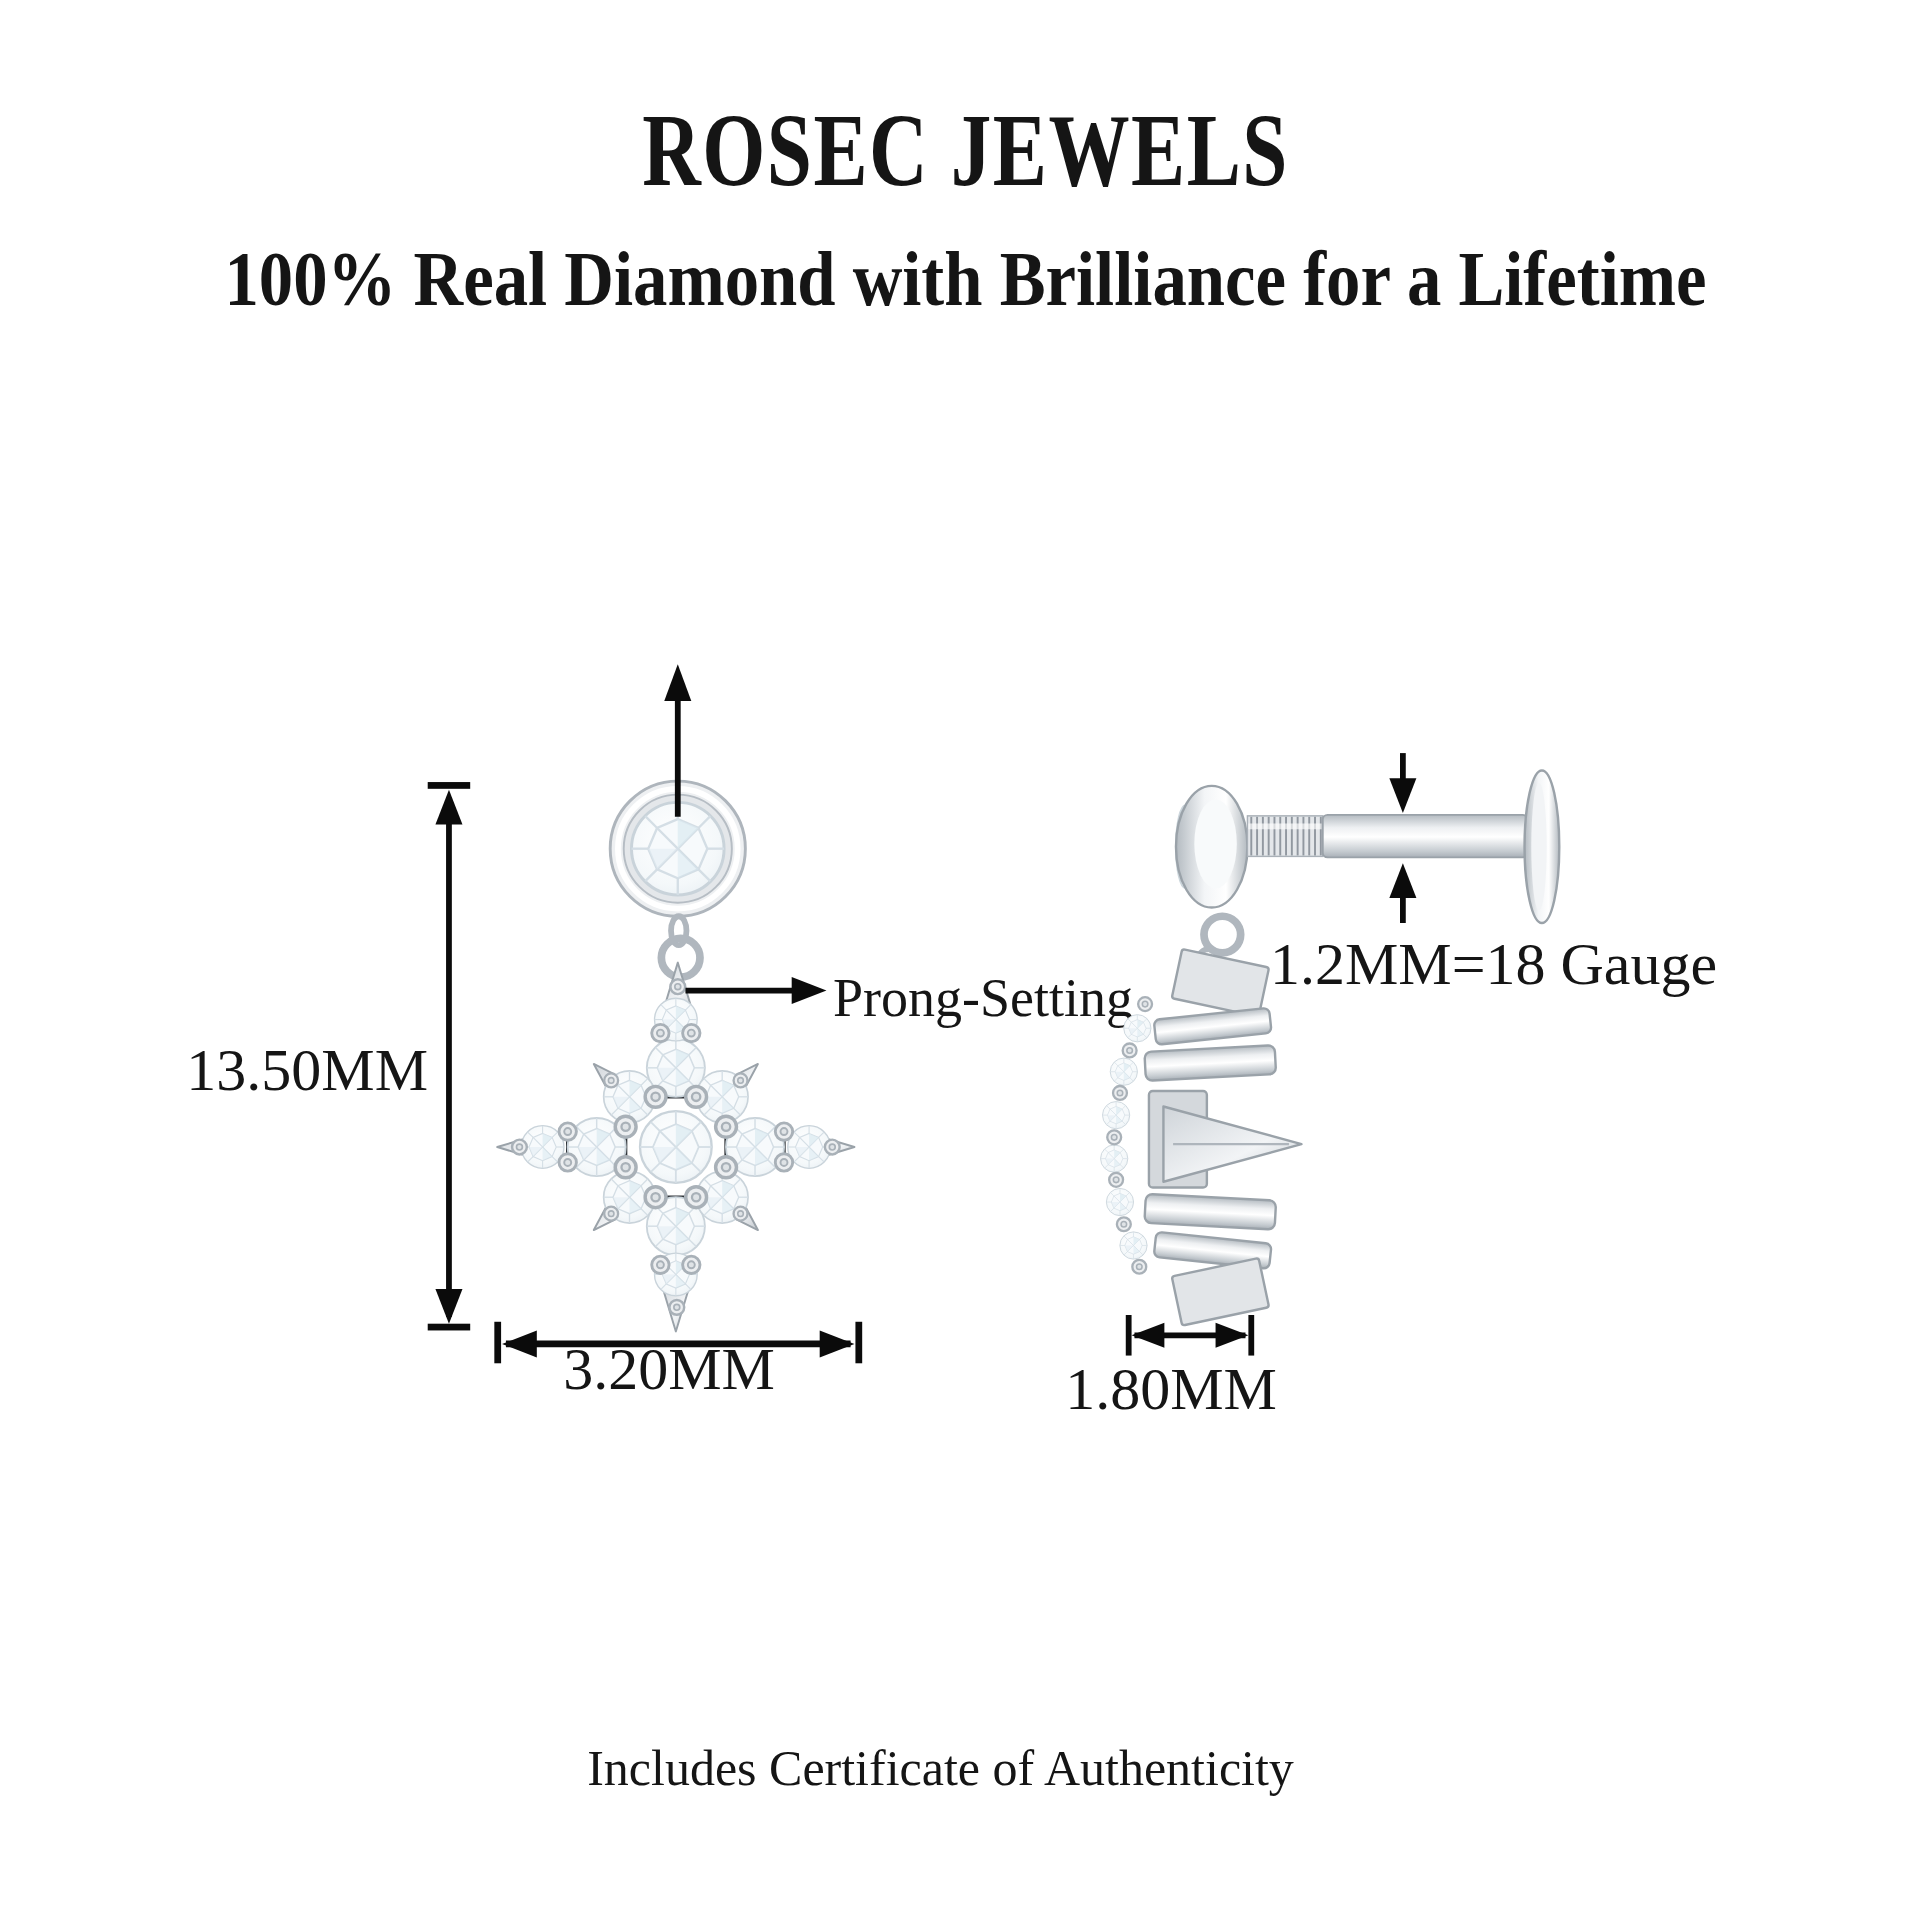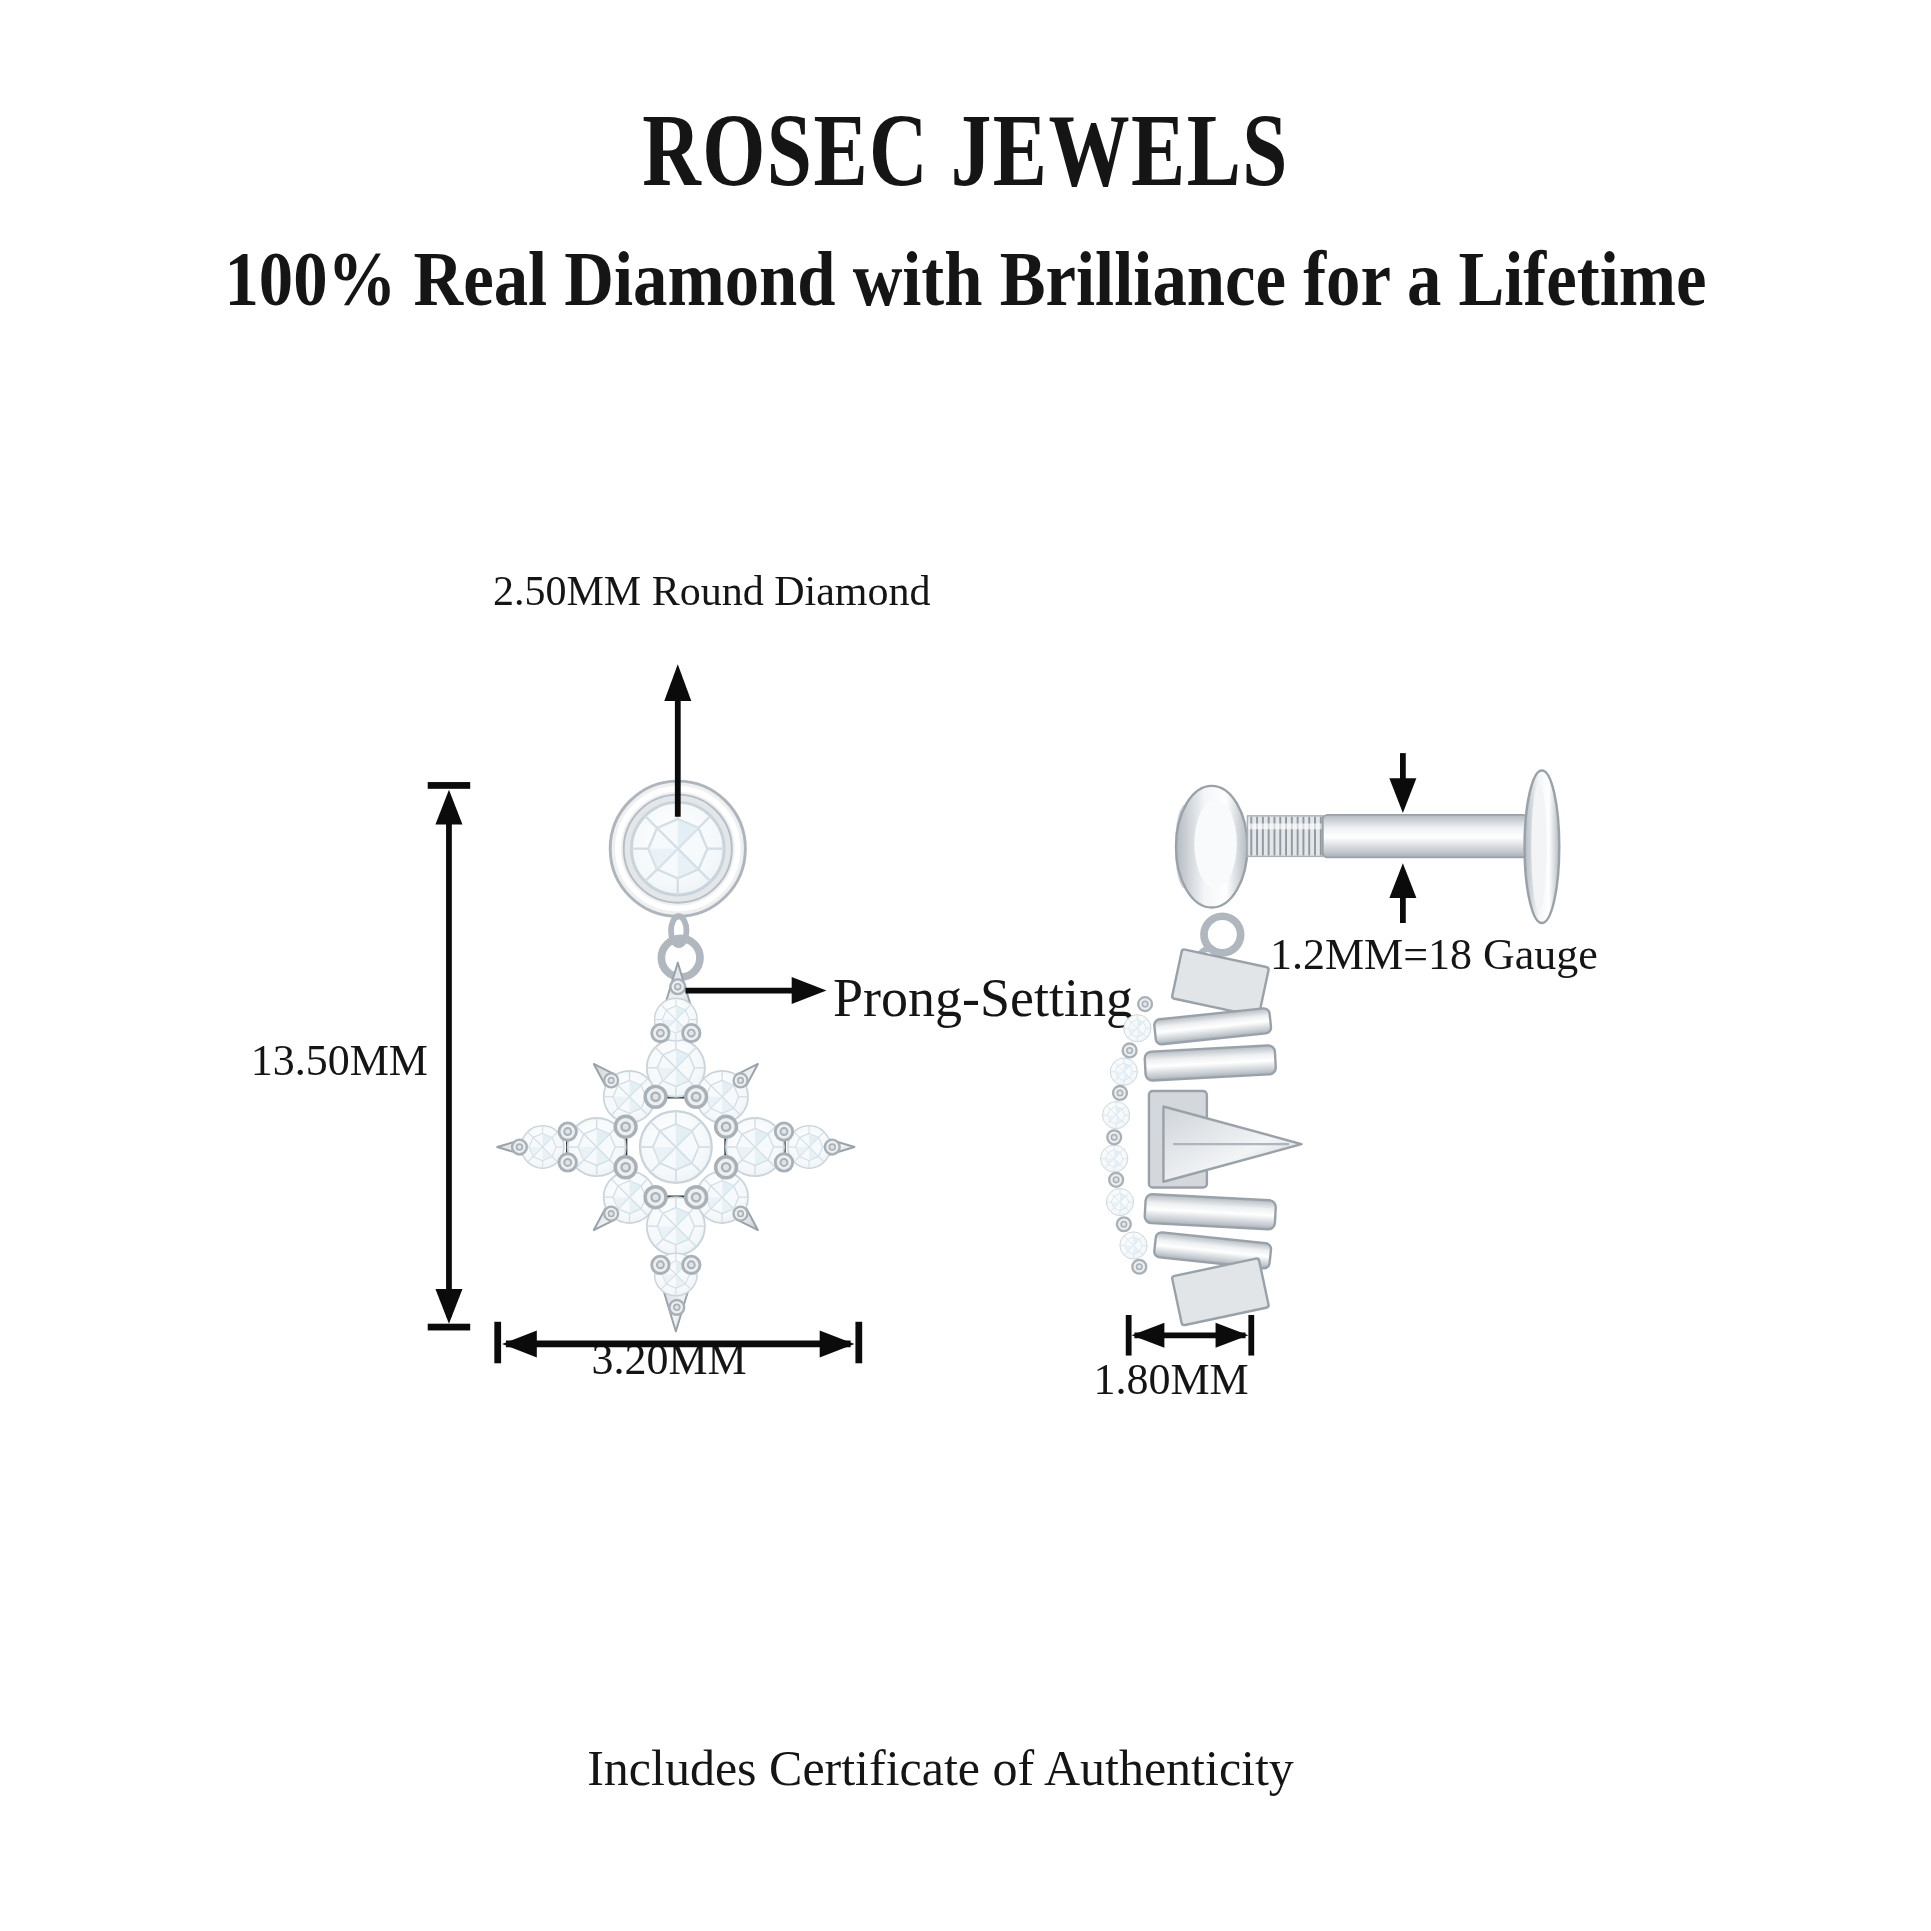--- a/index.html
+++ b/index.html
@@ -5,38 +5,37 @@
   html,body{margin:0;padding:0;background:#ffffff;}
   body{width:1931px;height:1931px;position:relative;overflow:hidden;
        font-family:"Liberation Serif","DejaVu Serif",serif;color:#151515;}
   .abs{position:absolute;}
   .brand{left:0;right:0;top:93px;text-align:center;font-size:104px;font-weight:bold;
          letter-spacing:1.9px;line-height:1.1;transform:scaleX(0.78);transform-origin:50% 50%;
          white-space:nowrap;}
   .tagline{left:0;right:0;top:236px;text-align:center;font-size:79px;font-weight:bold;
            line-height:1.1;transform:scaleX(0.87);transform-origin:50% 50%;white-space:nowrap;}
   .note{left:493px;top:568px;font-size:42px;line-height:46px;white-space:nowrap;}
-  .lbl{font-size:44px;line-height:1.1;white-space:nowrap;}
+  .lbl{font-size:60px;line-height:1.1;white-space:nowrap;}
   .prong-lbl{left:833px;top:969px;font-size:54px;}
   .gauge-lbl{left:1270px;top:931px;}
   .h-lbl{left:172px;top:1037px;width:256px;text-align:right;}
   .w-lbl{left:524px;top:1336px;width:290px;text-align:center;}
   .d-lbl{left:1026px;top:1356px;width:290px;text-align:center;}
   .footer{left:0;top:1738px;width:1931px;text-align:center;font-size:50px;line-height:1.2;
           transform:translateX(-25px);white-space:nowrap;}
   svg.drawing{position:absolute;left:0;top:0;}
 </style>
 </head>
 <body>
 
 <div class="abs brand">ROSEC JEWELS</div>
 <div class="abs tagline">100% Real Diamond with Brilliance for a Lifetime</div>
 
 <div class="abs note">
-  <div>2.50MM Round Diamond</div>
 </div>
 
 <div class="abs lbl prong-lbl">Prong-Setting</div>
 <div class="abs lbl gauge-lbl">1.2MM=18 Gauge</div>
 <div class="abs lbl h-lbl">13.50MM</div>
 <div class="abs lbl w-lbl">3.20MM</div>
 <div class="abs lbl d-lbl">1.80MM</div>
 <div class="abs footer">Includes Certificate of Authenticity</div>
 
 <svg class="drawing" width="1931" height="1931" viewBox="0 0 2000 2000">

